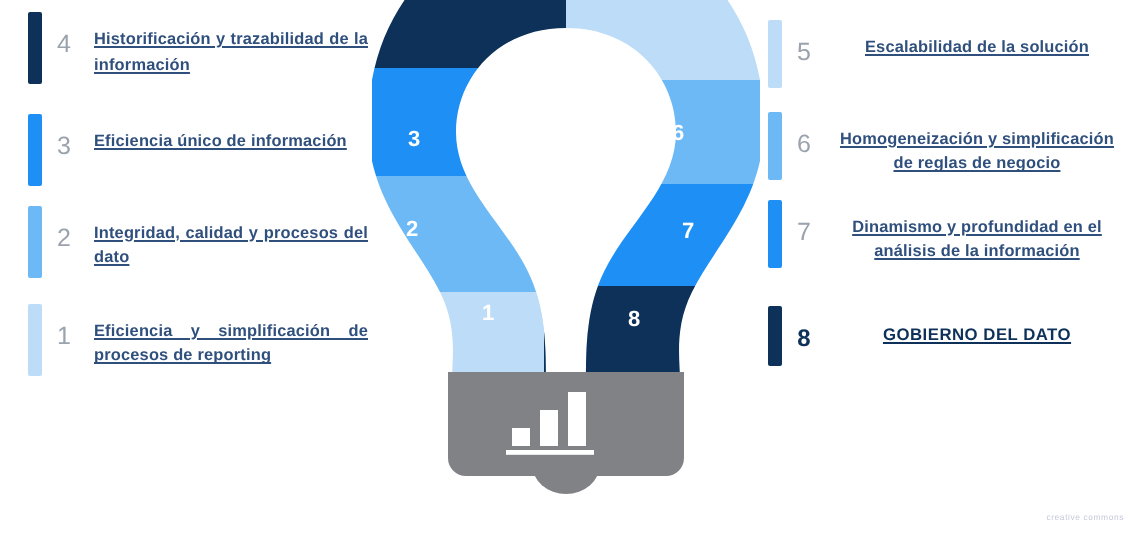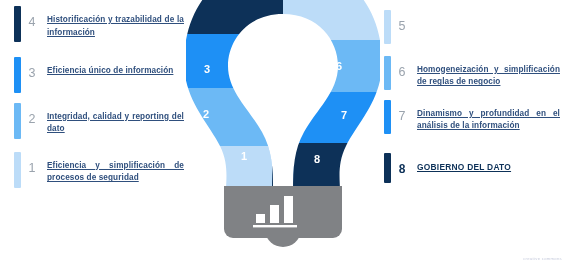--- a/index.html
+++ b/index.html
@@ -59,21 +59,21 @@
 
   
   .col-left .item{padding-left:14px;}
   .col-left .bar{height:36px;}
   .col-left .num{padding-top:10px;}
   .col-left .txt{padding-top:8px;padding-left:4px;}
 
   .col-right .item{padding-left:6px;}
   .col-right .bar{height:34px;}
   .col-right .num{padding-top:10px;}
-  .col-right .txt{padding-top:8px;padding-left:4px;}
+  .col-right .txt{padding-top:8px;padding-left:4px;text-align:center;}
 
   
   .i4{margin-top:6px;}
   .i3{margin-top:8px;}
   .i2{margin-top:2px;}
   .i1{margin-top:6px;}
 
   .i5{margin-top:10px;}
   .i6{margin-top:4px;}
   .i7{margin-top:2px;}
@@ -119,27 +119,27 @@
 
     <div class="item i3">
       <div class="bar" style="background:#1e90f5"></div>
       <div class="num">3</div>
       <div class="txt">Eficiencia único de información</div>
     </div>
 
     <div class="item i2">
       <div class="bar" style="background:#6cb9f5"></div>
       <div class="num">2</div>
-      <div class="txt">Integridad, calidad y reporting del dato</div>
+      <div class="txt">Integridad, calidad y procesos del dato</div>
     </div>
 
     <div class="item i1">
       <div class="bar" style="background:#bcdcf8"></div>
       <div class="num">1</div>
-      <div class="txt">Eficiencia y simplificación de procesos de seguridad</div>
+      <div class="txt">Eficiencia y simplificación de procesos de reporting</div>
     </div>
 
   </div>
 
   <svg id="bulb" viewBox="0 0 194 267">
 
     <defs>
       <clipPath id="ringClip">
         <path d="
           M 97 -40
@@ -200,20 +200,21 @@
         <rect x="67" y="225" width="44" height="2.4" style="fill:#ffffff"></rect>
       </g>
     </g>
   </svg>
 
   <div class="col col-right">
 
     <div class="item i5">
       <div class="bar" style="background:#bcdcf8"></div>
       <div class="num">5</div>
+      <div class="txt">Escalabilidad de la solución</div>
     </div>
 
     <div class="item i6">
       <div class="bar" style="background:#6cb9f5"></div>
       <div class="num">6</div>
       <div class="txt">Homogeneización y simplificación de reglas de negocio</div>
     </div>
 
     <div class="item i7">
       <div class="bar" style="background:#1e90f5"></div>

